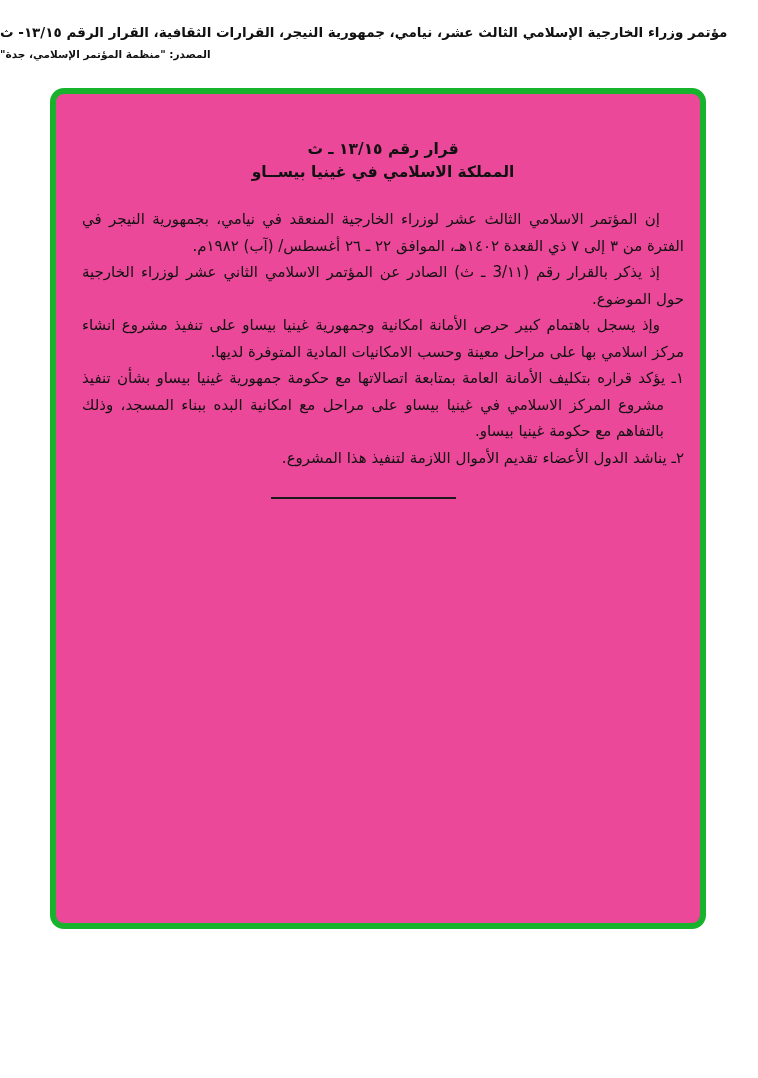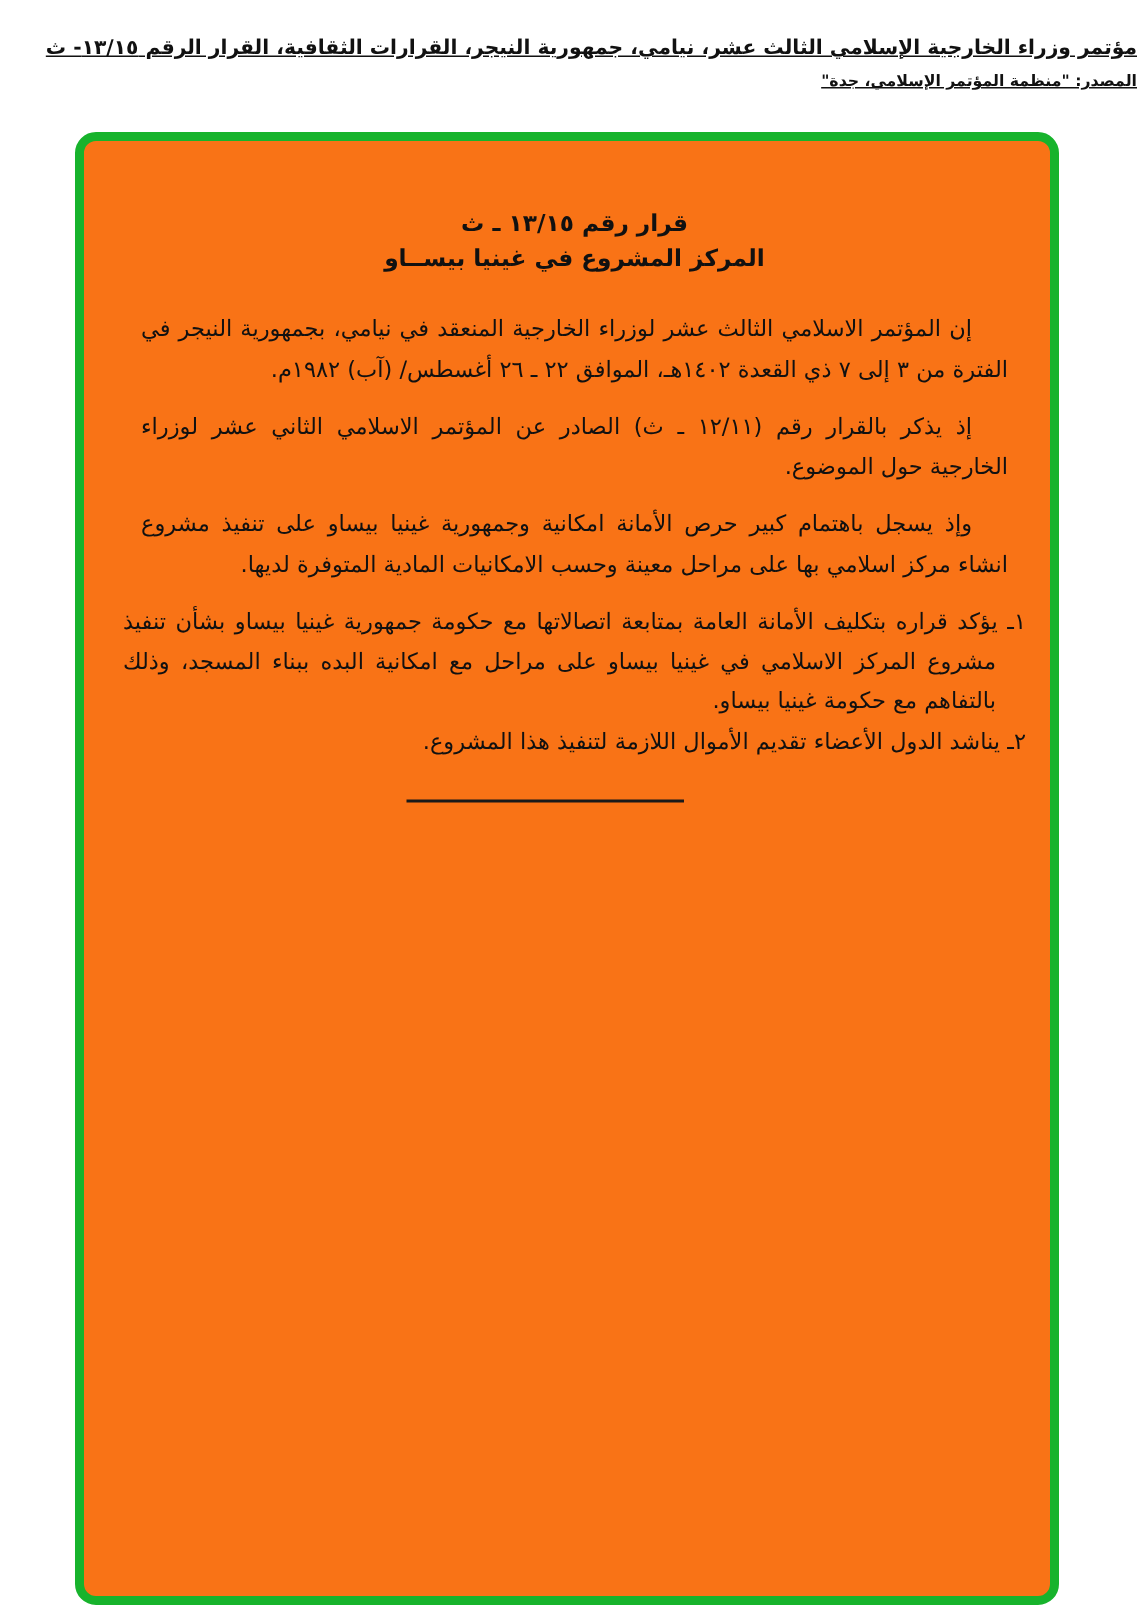--- a/index.html
+++ b/index.html
@@ -14,45 +14,44 @@
     overflow: hidden;
     font-family: "DejaVu Sans", sans-serif;
     color: #111111;
   }
   
   .page-header {
     position: absolute;
     top: 22px;
     left: 0;
     width: 758px;
-    text-align: right;
-    text-decoration: underline;
+    text-align: left;
   }
   .page-header .h-line1 {
     font-size: 13.5px;
     font-weight: bold;
     line-height: 20px;
   }
   .page-header .h-line2 {
     font-size: 10.5px;
     font-weight: bold;
     line-height: 16px;
     margin-top: 4px;
   }
   
   .frame {
     position: absolute;
     left: 50px;
     top: 88px;
     width: 656px;
-    height: 982px;
+    height: 841px;
     box-sizing: border-box;
     border: 6px solid var(--green, #17b32c);
     border-radius: 14px;
-    background: #f97316;
+    background: #ec4899;
   }
   .content {
     box-sizing: border-box;
     width: 100%;
     height: 100%;
     padding: 44px 16px 0 26px;
     direction: rtl;
   }
   
   .title-block {
@@ -62,21 +61,21 @@
     line-height: 23px;
   }
   
   .body-block {
     margin-top: 22px;
     font-size: 15px;
     line-height: 26.5px;
     text-align: justify;
   }
   .body-block p {
-    margin: 12px;
+    margin: 0;
     text-indent: 24px;
   }
   .list-item {
     padding-right: 20px;
     text-indent: -20px;
   }
   .list-item .num {
     display: inline;
   }
   .separator {
@@ -93,26 +92,26 @@
 <div class="page-header" dir="rtl">
   <div class="h-line1">مؤتمر وزراء الخارجية الإسلامي الثالث عشر، نيامي، جمهورية النيجر، القرارات الثقافية، القرار الرقم ١٣/١٥- ث</div>
   <div class="h-line2">المصدر:  "منظمة المؤتمر الإسلامي، جدة"</div>
 </div>
 
 <div class="frame">
   <div class="content">
 
     <div class="title-block">
       <div>قرار رقم ١٣/١٥ ـ ث</div>
-      <div>المركز المشروع في غينيا بيســاو</div>
+      <div>المملكة الاسلامي في غينيا بيســاو</div>
     </div>
 
     <div class="body-block">
       <p>إن المؤتمر الاسلامي الثالث عشر لوزراء الخارجية المنعقد في نيامي، بجمهورية النيجر في الفترة من ٣ إلى ٧ ذي القعدة ١٤٠٢هـ، الموافق ٢٢ ـ ٢٦ أغسطس/ (آب) ١٩٨٢م.</p>
-      <p>إذ يذكر بالقرار رقم (١٢/١١ ـ ث) الصادر عن المؤتمر الاسلامي الثاني عشر لوزراء الخارجية حول الموضوع.</p>
+      <p>إذ يذكر بالقرار رقم (3/١١ ـ ث) الصادر عن المؤتمر الاسلامي الثاني عشر لوزراء الخارجية حول الموضوع.</p>
       <p>وإذ يسجل باهتمام كبير حرص الأمانة امكانية وجمهورية غينيا بيساو على تنفيذ مشروع انشاء مركز اسلامي بها على مراحل معينة وحسب الامكانيات المادية المتوفرة لديها.</p>
 
       <div class="list-item"><span class="num">١ـ</span> <span>يؤكد قراره بتكليف الأمانة العامة بمتابعة اتصالاتها مع حكومة جمهورية غينيا بيساو بشأن تنفيذ مشروع المركز الاسلامي في غينيا بيساو على مراحل مع امكانية البده ببناء المسجد، وذلك بالتفاهم مع حكومة غينيا بيساو.</span></div>
       <div class="list-item"><span class="num">٢ـ</span> <span>يناشد الدول الأعضاء تقديم الأموال اللازمة لتنفيذ هذا المشروع.</span></div>
 
       <div class="separator"></div>
     </div>
 
   </div>
 </div>

